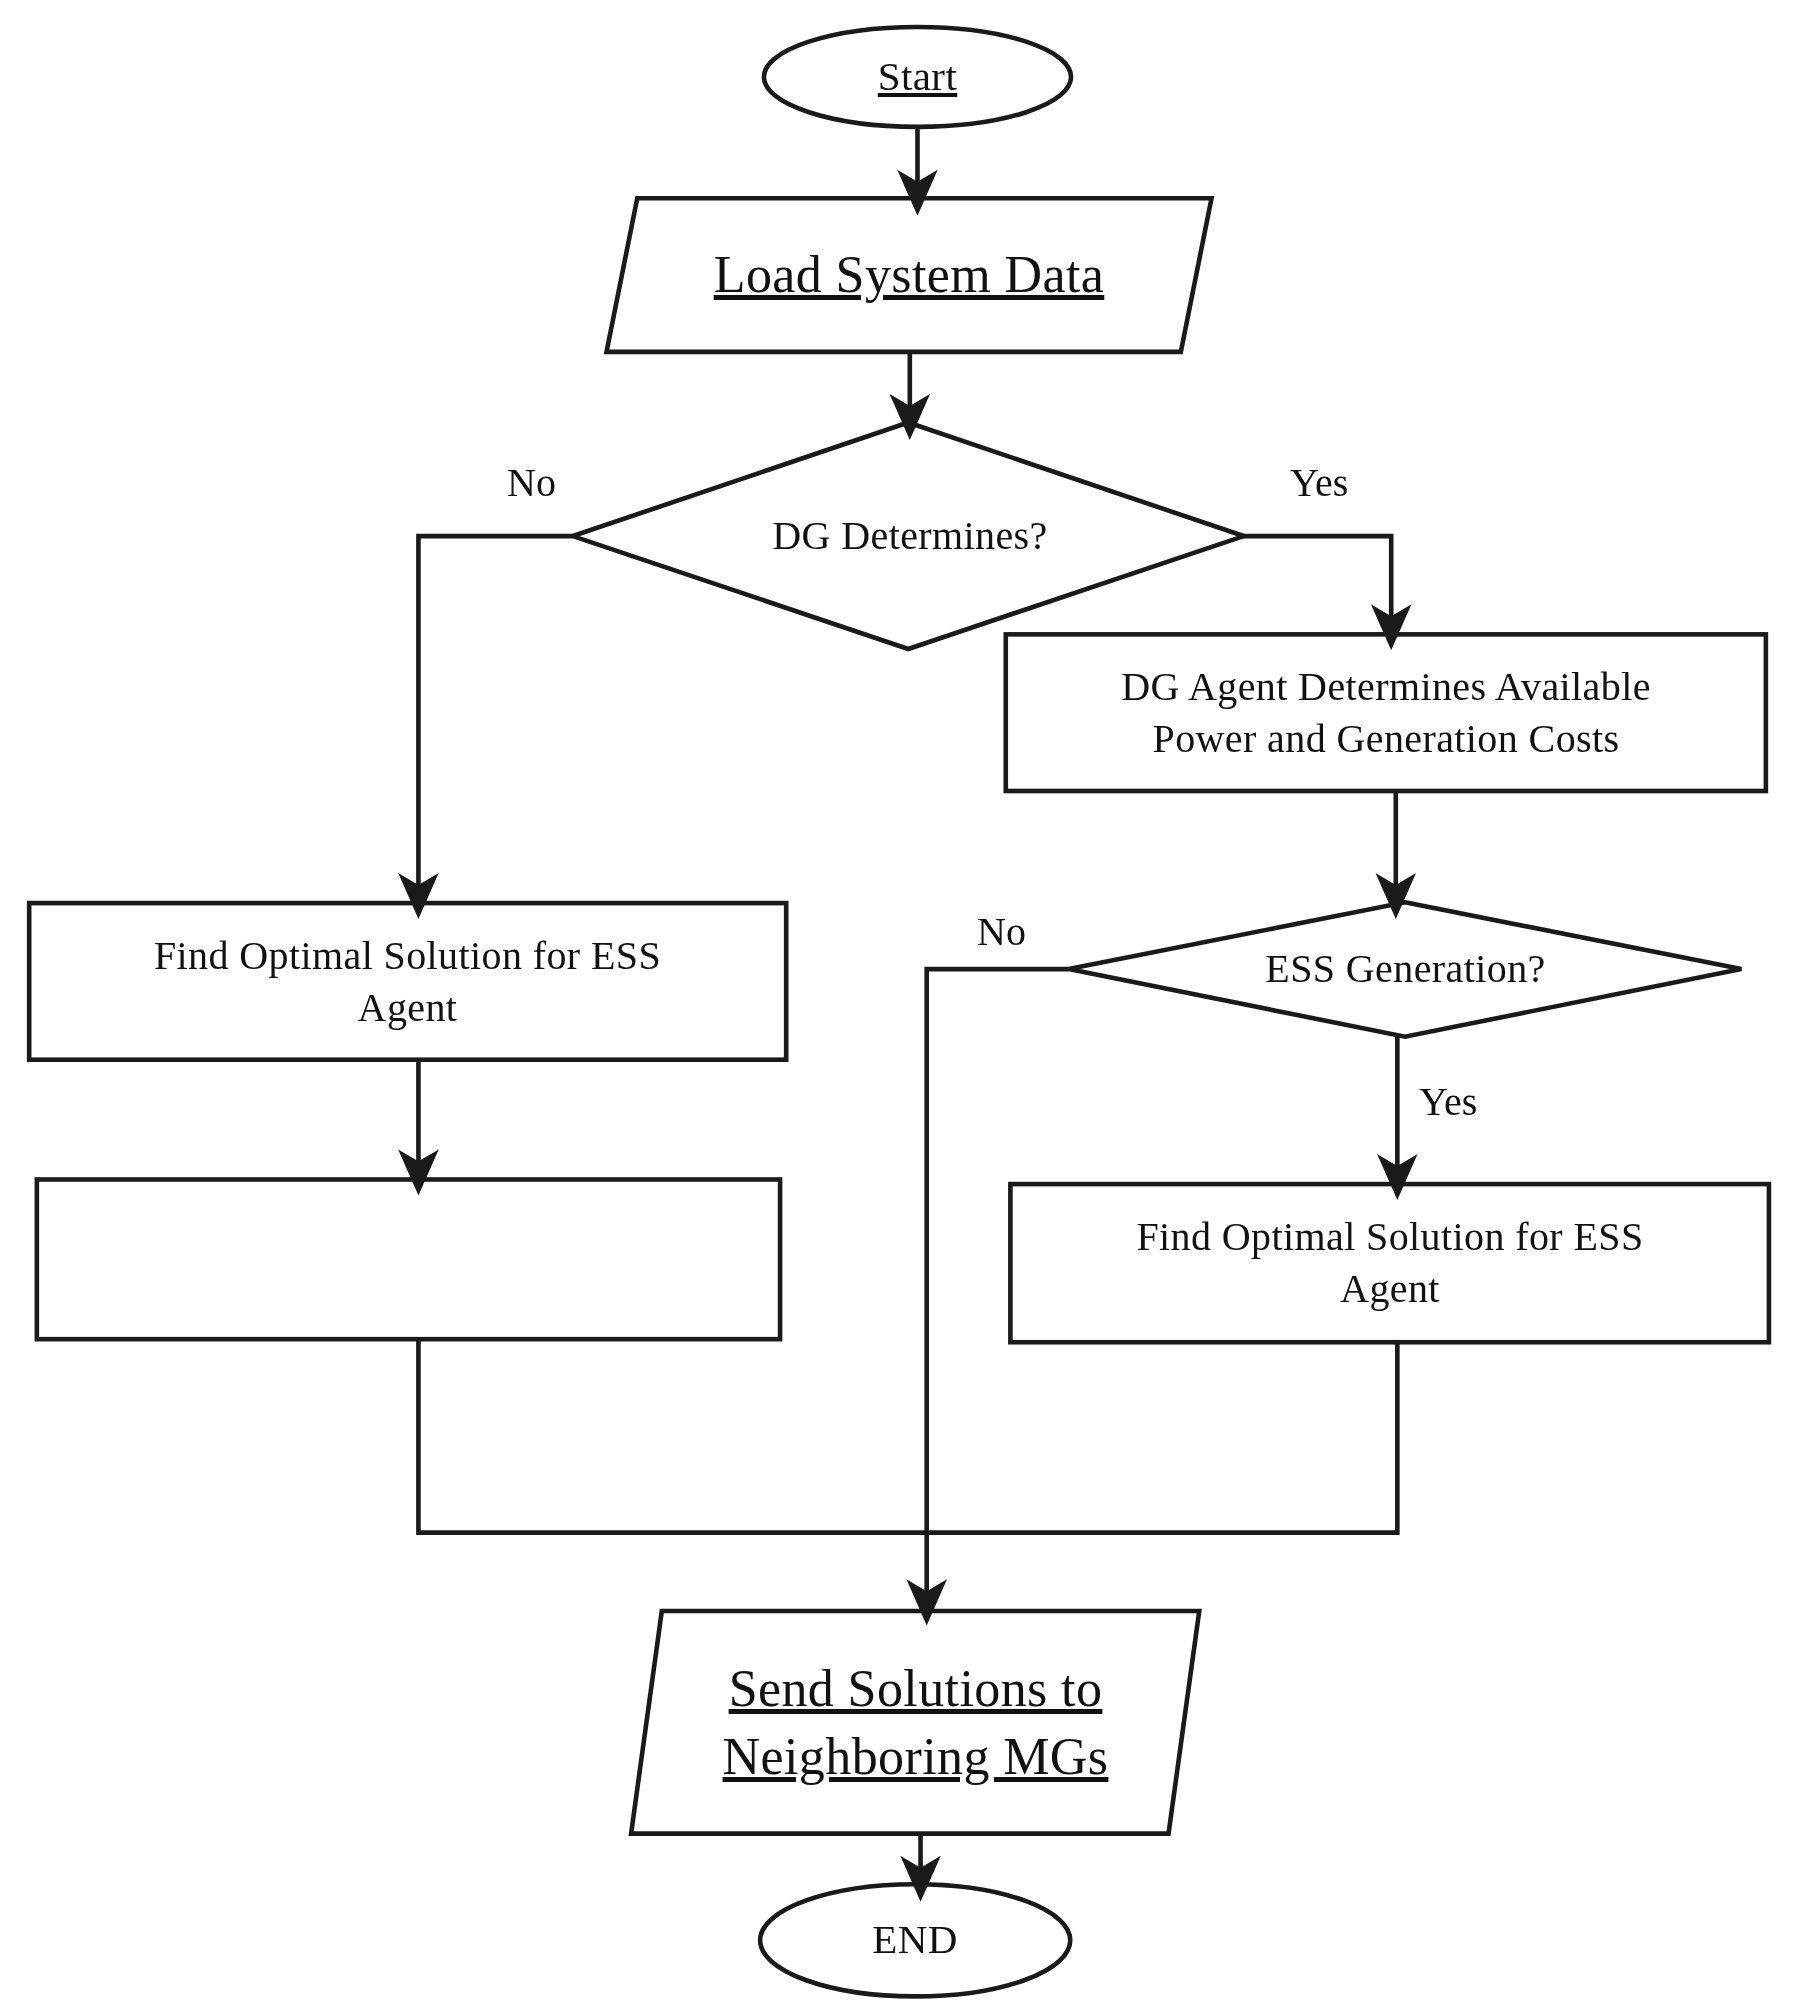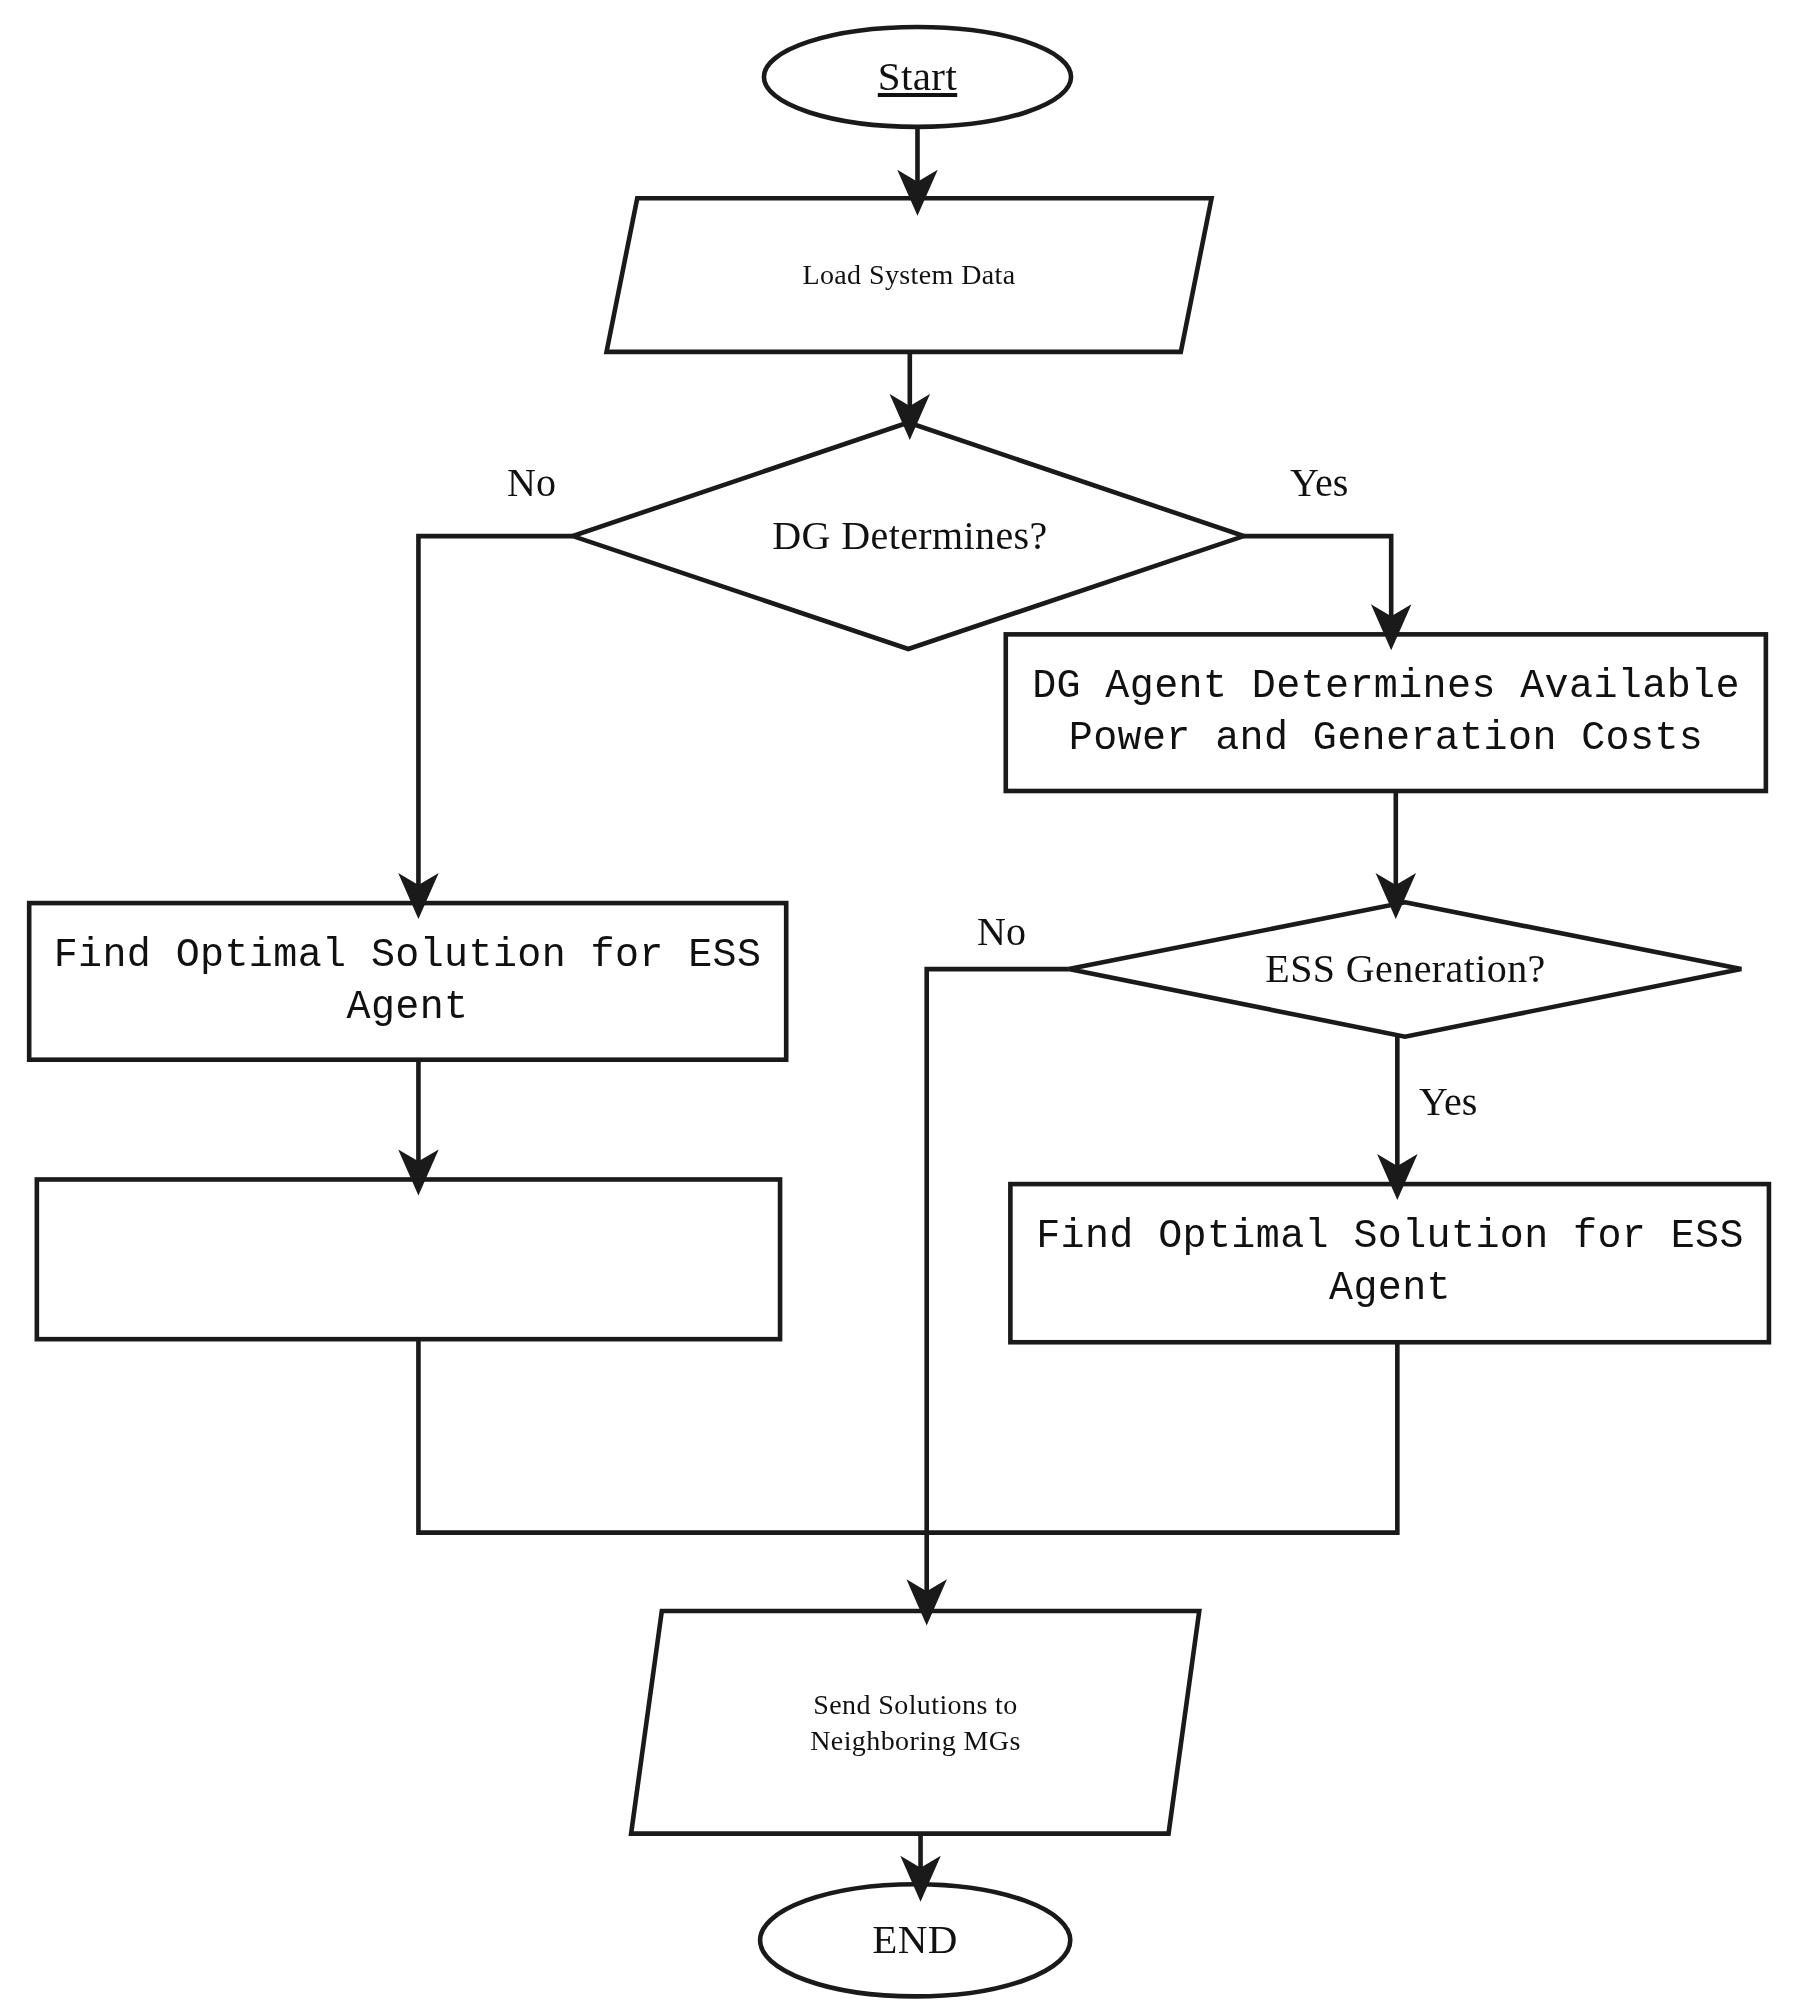--- a/index.html
+++ b/index.html
@@ -28,22 +28,22 @@
     align-items: center;
     justify-content: center;
     text-align: center;
     color: #111111;
     font-family: "Liberation Serif", "DejaVu Serif", serif;
     line-height: 1.30;
     pointer-events: none;
     white-space: pre-line;
   }
   .terminator-label { font-size: 41px; letter-spacing: 0.4px; }
-  .io-label        { font-size: 28px; letter-spacing: 0.4px; }
-  .process-label   { font-size: 40px; letter-spacing: 0.4px; font-family: Liberation Mono, monospace; }
+  .io-label        { font-size: 52px; letter-spacing: 0.4px; text-decoration: underline; }
+  .process-label   { font-size: 40px; letter-spacing: 0.4px; }
   .decision-label  { font-size: 40px; letter-spacing: 0.4px; }
   .edge-label {
     position: absolute;
     color: #111111;
     font-family: "Liberation Serif", "DejaVu Serif", serif;
     font-size: 40px;
     white-space: nowrap;
     pointer-events: none;
   }
   .hit {

